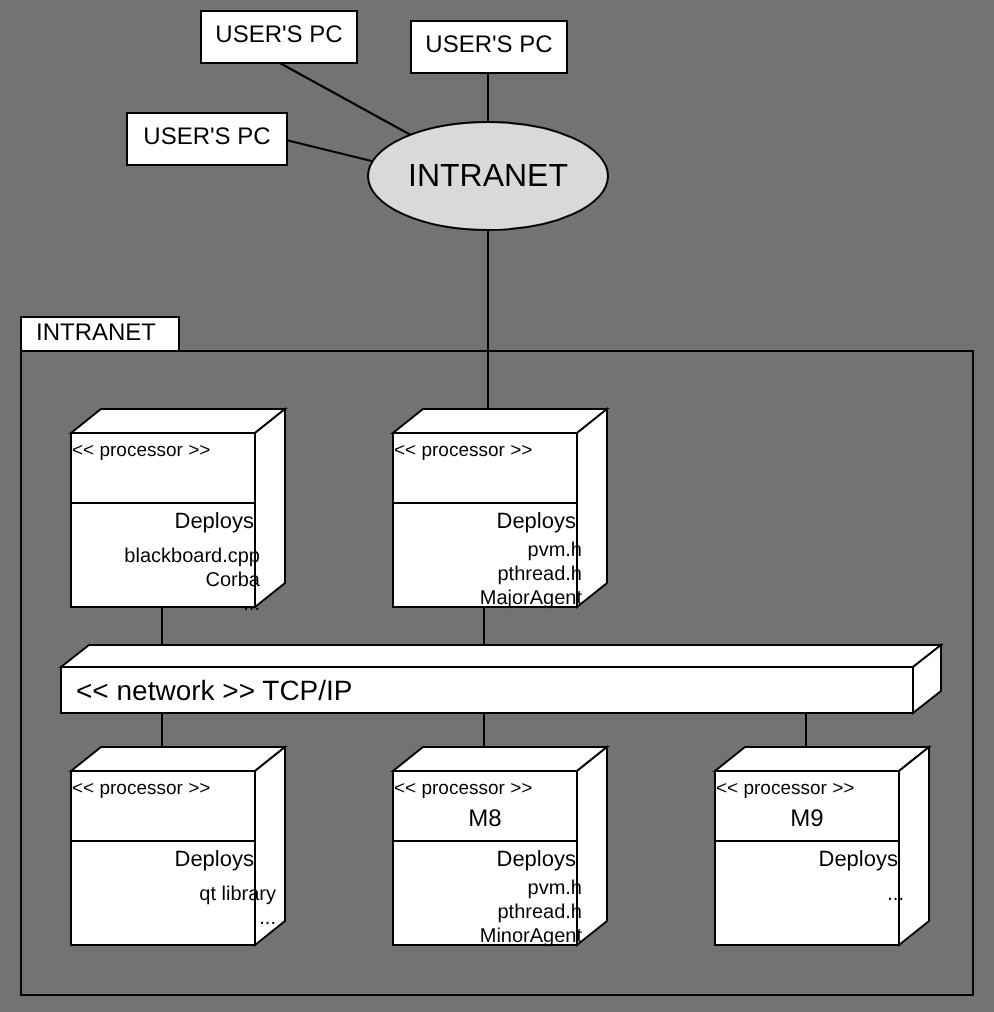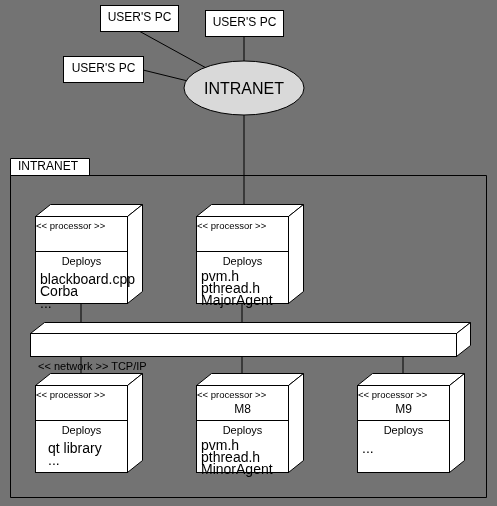--- a/index.html
+++ b/index.html
@@ -36,39 +36,38 @@
     text-align: center;
   }
   .cloud-label {
     font-size: 16px;
     text-align: center;
   }
   .frame-label {
     font-size: 12px;
   }
   .net-label {
-    font-size: 11px;
-    margin-top: 23px;
+    font-size: 14px;
   }
   .node-stereo {
     font-size: 9.5px;
     text-align: left;
     letter-spacing: 0px;
   }
   .node-name {
     font-size: 12px;
     text-align: center;
   }
   .node-deploys {
     font-size: 11px;
-    text-align: center;
+    text-align: right;
   }
   .node-artifacts {
-    font-size: 14px;
-    text-align: left;
+    font-size: 10px;
+    text-align: right;
     line-height: 12.2px;
   }
 </style>
 </head>
 <body>
 
 <div id="stage">
 
   <svg id="svg-layer" viewBox="0 0 497 506">
 

